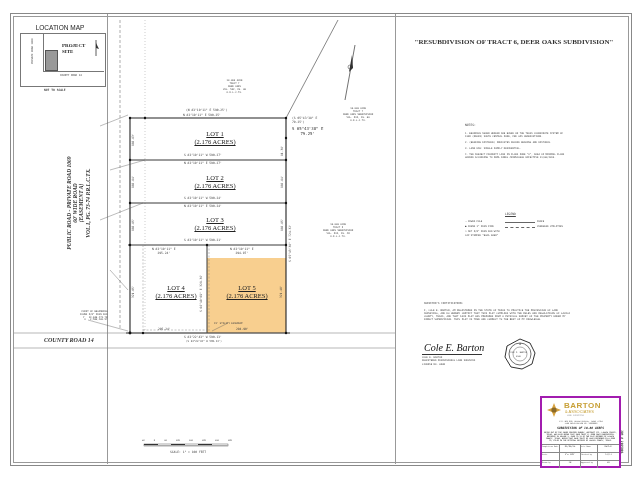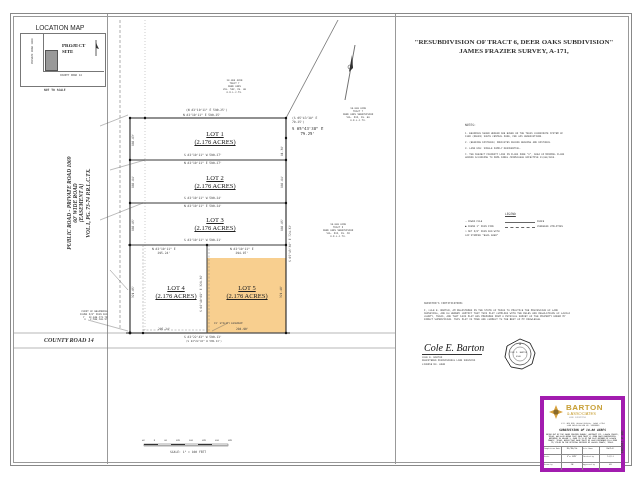--- a/index.html
+++ b/index.html
@@ -195,21 +195,20 @@
     <span>150</span>
     <span>200</span>
     <span>250</span>
     <span>300</span>
   </div>
   <div class="abs tiny" style="left:170px;top:451px;">SCALE: 1" = 100 FEET</div>
 </div>
 
 <div class="abs" style="left:396px;top:38px;width:236px;">
   <div class="title">"RESUBDIVISION OF TRACT 6, DEER OAKS SUBDIVISION"</div>
-  <div class="title">JAMES FRAZIER SURVEY, A-171,</div>
 </div>
 
 <div class="abs" style="left:465px;top:124px;width:100px;">
   <div class="tiny" style="margin-bottom:4px;">NOTES:</div>
   <div class="tiny" style="margin-bottom:3px;font-size:2.4px;line-height:3px;">1.  BEARINGS SHOWN HEREON ARE BASED ON THE TEXAS COORDINATE SYSTEM OF 1983 (NAD83) SOUTH CENTRAL ZONE, PER GPS OBSERVATIONS.</div>
   <div class="tiny" style="margin-bottom:3px;font-size:2.4px;line-height:3px;">2.  (BEARING DISTANCE) INDICATES RECORD BEARING AND DISTANCE.</div>
   <div class="tiny" style="margin-bottom:3px;font-size:2.4px;line-height:3px;">3.  LAND USE: SINGLE FAMILY RESIDENTIAL.</div>
   <div class="tiny" style="font-size:2.4px;line-height:3px;">4.  THE SUBJECT PROPERTY LIES IN FLOOD ZONE "X", AREA OF MINIMAL FLOOD HAZARD ACCORDING TO FEMA PANEL 48285C0000 EFFECTIVE 11/06/2019.</div>
 </div>
 
@@ -241,21 +240,21 @@
   <svg width="32" height="32" viewBox="0 0 32 32">
     <polygon points="16,1 26,5 31,15 28,26 18,31 7,29 1,19 3,8" fill="#fff" stroke="#333" stroke-width="1"></polygon>
     <circle cx="16" cy="16" r="11" fill="none" stroke="#333" stroke-width="0.7"></circle>
     <circle cx="16" cy="16" r="7" fill="none" stroke="#333" stroke-width="0.4"></circle>
     <text x="16" y="7" font-size="3" text-anchor="middle" fill="#333">★</text>
   </svg>
   <div class="abs tiny" style="left:6px;top:13px;font-size:2px;">COLE E. BARTON</div>
   <div class="abs tiny" style="left:12px;top:17px;font-size:2px;">6368</div>
 </div>
 
-<div class="abs" style="left:540px;top:396px;width:77px;height:68px;border:4px solid #a21caf;background:#fff;">
+<div class="abs" style="left:540px;top:396px;width:77px;height:68px;border:2px solid #a21caf;background:#fff;">
   <div class="abs" style="left:5px;top:4px;">
     <svg width="14" height="14" viewBox="0 0 14 14">
       <polygon points="7,0 9,5 14,7 9,9 7,14 5,9 0,7 5,5" fill="#d9a440"></polygon>
       <circle cx="7" cy="7" r="2.6" fill="#8a6a2a"></circle>
     </svg>
   </div>
   <div class="abs" style="left:22px;top:3px;font-family:'Liberation Sans',sans-serif;font-size:8px;font-weight:bold;color:#c9a23a;letter-spacing:0.5px;">BARTON</div>
   <div class="abs" style="left:23px;top:11px;font-family:'Liberation Sans',sans-serif;font-size:4px;color:#c9a23a;">&amp; ASSOCIATES</div>
   <div class="abs tiny" style="left:25px;top:16px;font-size:2px;color:#999;">LAND SURVEYING</div>
   <div class="abs tiny" style="left:8px;top:22px;width:62px;font-size:1.8px;line-height:2.2px;white-space:pre;text-align:center;">P.O. BOX 000, HALLETTSVILLE, TEXAS 77964

